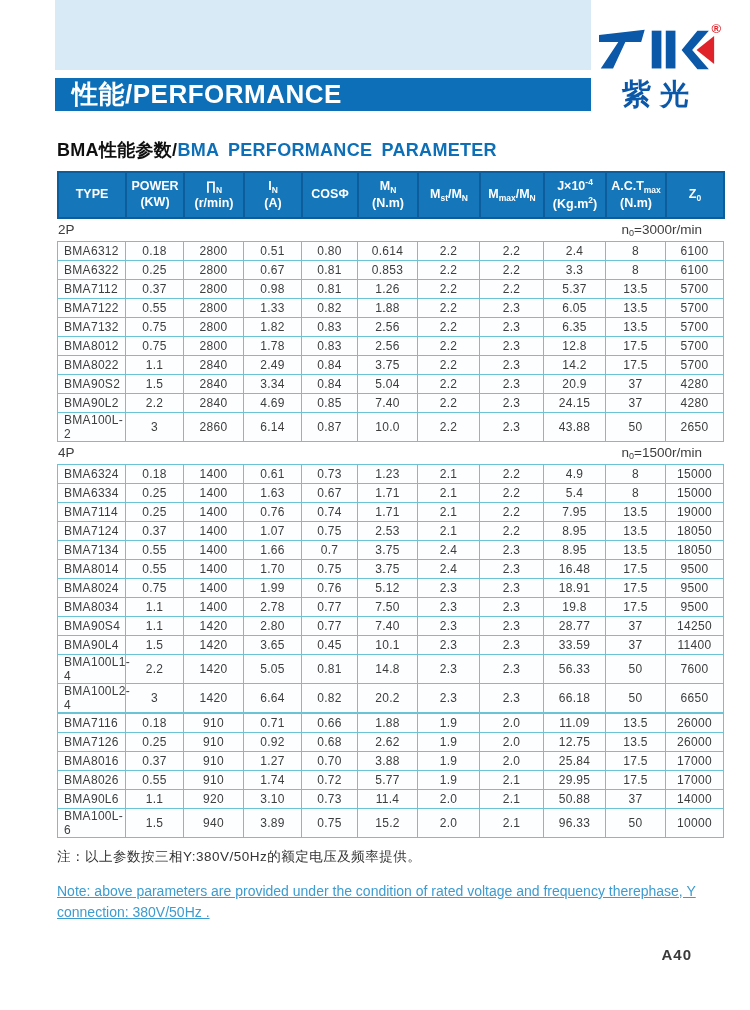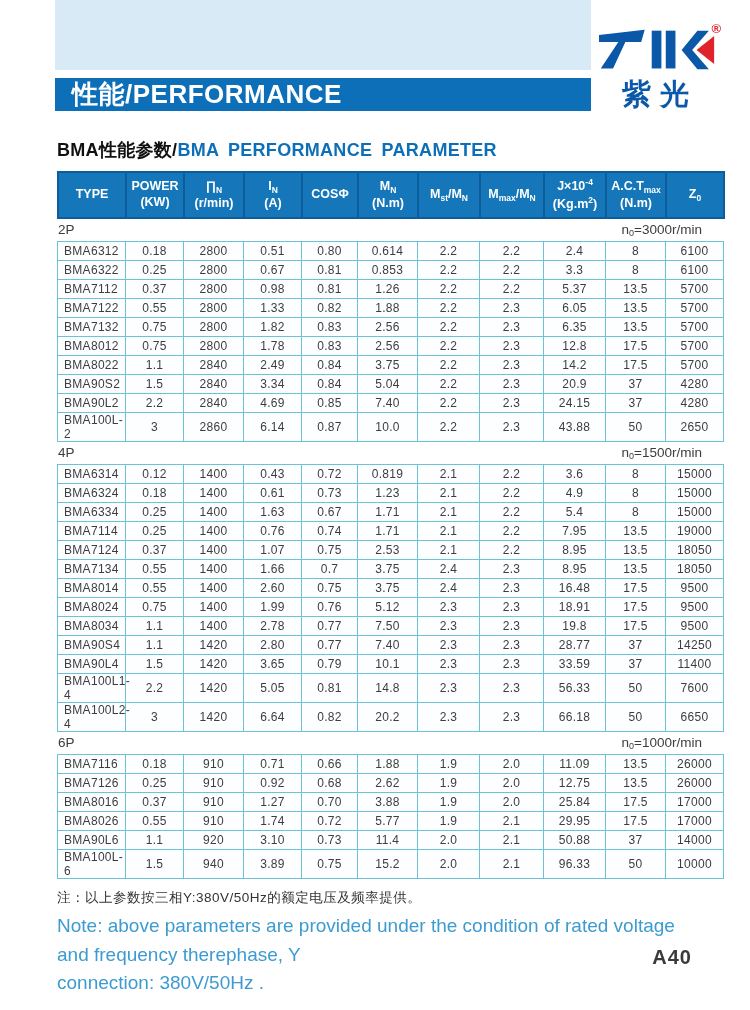--- a/index.html
+++ b/index.html
@@ -37,22 +37,22 @@
   .speed sub{vertical-align:-2px;font-size:9px;}
 
   .sec-label{display:flex;justify-content:space-between;align-items:center;height:21px;
        padding:0 1px 1px;font-size:13.5px;color:#3d3d3d;}
   .btable{border:1px solid #45b1c6;}
   .btable td{border:1px solid var(--grid-cyan,#6cc3d5);font-size:12px;color:#3d3d3d;
        text-align:center;height:18px;padding:0 2px;letter-spacing:.3px;background:#fdfeff;}
   td.c-type{text-align:left;padding-left:6px;}
 
   .note-cn{margin-top:10px;font-size:13.5px;color:#333;letter-spacing:.5px;}
-  .note-en{margin-top:5px;font-size:19px;color:var(--note-blue,#3d9bd0);line-height:1.5;}
-  .pagenum{position:absolute;right:58px;top:946px;font-size:20px;font-weight:bold;
+  .note-en{margin-top:15px;font-size:14px;color:var(--note-blue,#3d9bd0);line-height:1.5;text-decoration:underline;}
+  .pagenum{position:absolute;right:58px;top:946px;font-size:15px;font-weight:bold;
        color:#3a3a3a;letter-spacing:1px;}
   .tri-red{fill:var(--logo-red,#e0232b);}
   .mark-blue{fill:var(--logo-blue,#0b57a8);}
 </style>
 </head>
 <body>
 
 <div class="page">
 
   <div class="band"></div>
@@ -279,33 +279,20 @@
               <col style="width: 56px;">
               <col style="width: 60px;">
               <col style="width: 62px;">
               <col style="width: 64px;">
               <col style="width: 62px;">
               <col style="width: 60px;">
               <col style="width: 58px;">
             </colgroup>
             <tbody>
               <tr>
-                <td class="c-type">BMA6314</td>
-                <td>0.12</td>
-                <td>1400</td>
-                <td>0.43</td>
-                <td>0.72</td>
-                <td>0.819</td>
-                <td>2.1</td>
-                <td>2.2</td>
-                <td>3.6</td>
-                <td>8</td>
-                <td>15000</td>
-              </tr>
-              <tr>
                 <td class="c-type">BMA6324</td>
                 <td>0.18</td>
                 <td>1400</td>
                 <td>0.61</td>
                 <td>0.73</td>
                 <td>1.23</td>
                 <td>2.1</td>
                 <td>2.2</td>
                 <td>4.9</td>
                 <td>8</td>
@@ -360,21 +347,21 @@
                 <td>2.4</td>
                 <td>2.3</td>
                 <td>8.95</td>
                 <td>13.5</td>
                 <td>18050</td>
               </tr>
               <tr>
                 <td class="c-type">BMA8014</td>
                 <td>0.55</td>
                 <td>1400</td>
-                <td>2.60</td>
+                <td>1.70</td>
                 <td>0.75</td>
                 <td>3.75</td>
                 <td>2.4</td>
                 <td>2.3</td>
                 <td>16.48</td>
                 <td>17.5</td>
                 <td>9500</td>
               </tr>
               <tr>
                 <td class="c-type">BMA8024</td>
@@ -413,21 +400,21 @@
                 <td>2.3</td>
                 <td>28.77</td>
                 <td>37</td>
                 <td>14250</td>
               </tr>
               <tr>
                 <td class="c-type">BMA90L4</td>
                 <td>1.5</td>
                 <td>1420</td>
                 <td>3.65</td>
-                <td>0.79</td>
+                <td>0.45</td>
                 <td>10.1</td>
                 <td>2.3</td>
                 <td>2.3</td>
                 <td>33.59</td>
                 <td>37</td>
                 <td>11400</td>
               </tr>
               <tr>
                 <td class="c-type">BMA100L1-4</td>
                 <td>2.2</td>
@@ -451,24 +438,20 @@
                 <td>2.3</td>
                 <td>2.3</td>
                 <td>66.18</td>
                 <td>50</td>
                 <td>6650</td>
               </tr>
             </tbody>
           </table>
         </div>
         <div>
-          <div class="sec-label">
-            <span>6P</span>
-            <span class="speed">n<sub>0</sub>=1000r/min</span>
-          </div>
           <table class="btable">
             <colgroup>
               <col style="width: 68px;">
               <col style="width: 58px;">
               <col style="width: 60px;">
               <col style="width: 58px;">
               <col style="width: 56px;">
               <col style="width: 60px;">
               <col style="width: 62px;">
               <col style="width: 64px;">

